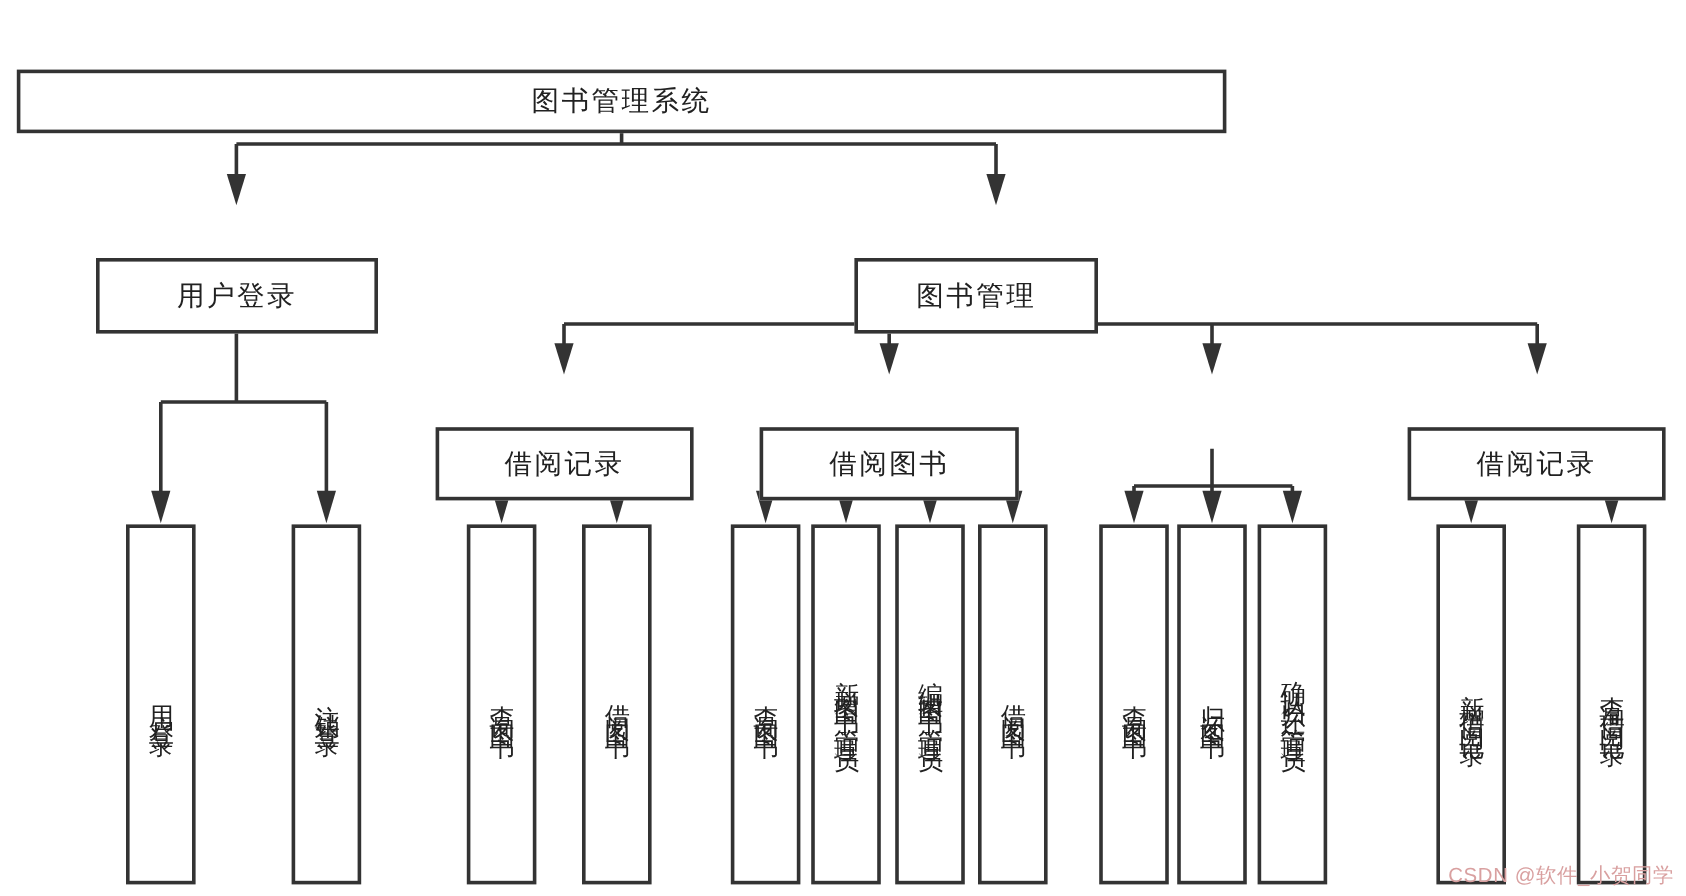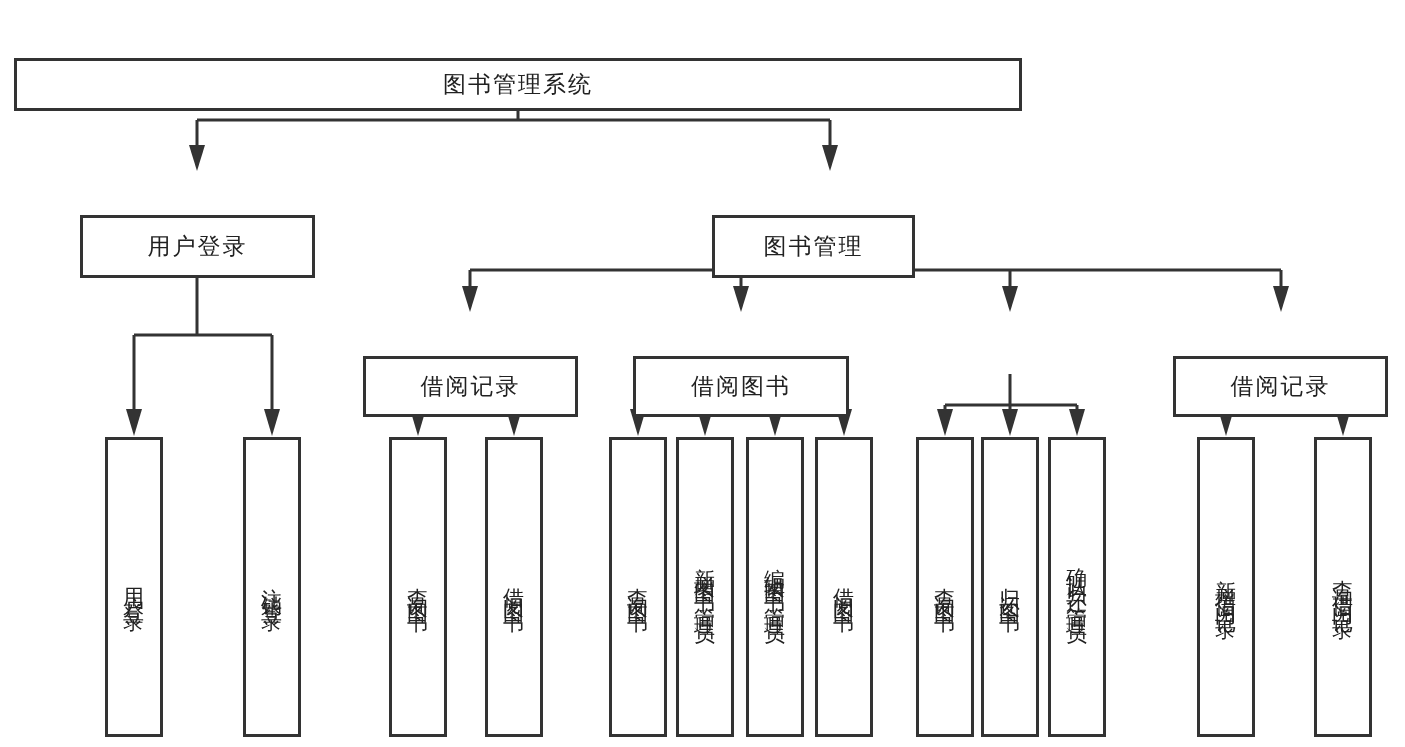--- a/index.html
+++ b/index.html
@@ -152,14 +152,15 @@
     <span class="vlabel">确认归还（管理员）</span>
   </div>
 
   <div class="box vbox" style="left:1197px;top:437px;width:58px;height:300px;">
     <span class="vlabel">新增借阅记录</span>
   </div>
   <div class="box vbox" style="left:1314px;top:437px;width:58px;height:300px;">
     <span class="vlabel">查询借阅记录</span>
   </div>
 
+  <div class="watermark">CSDN @软件_小贺同学</div>
 
 </div>
 
 </body></html>

